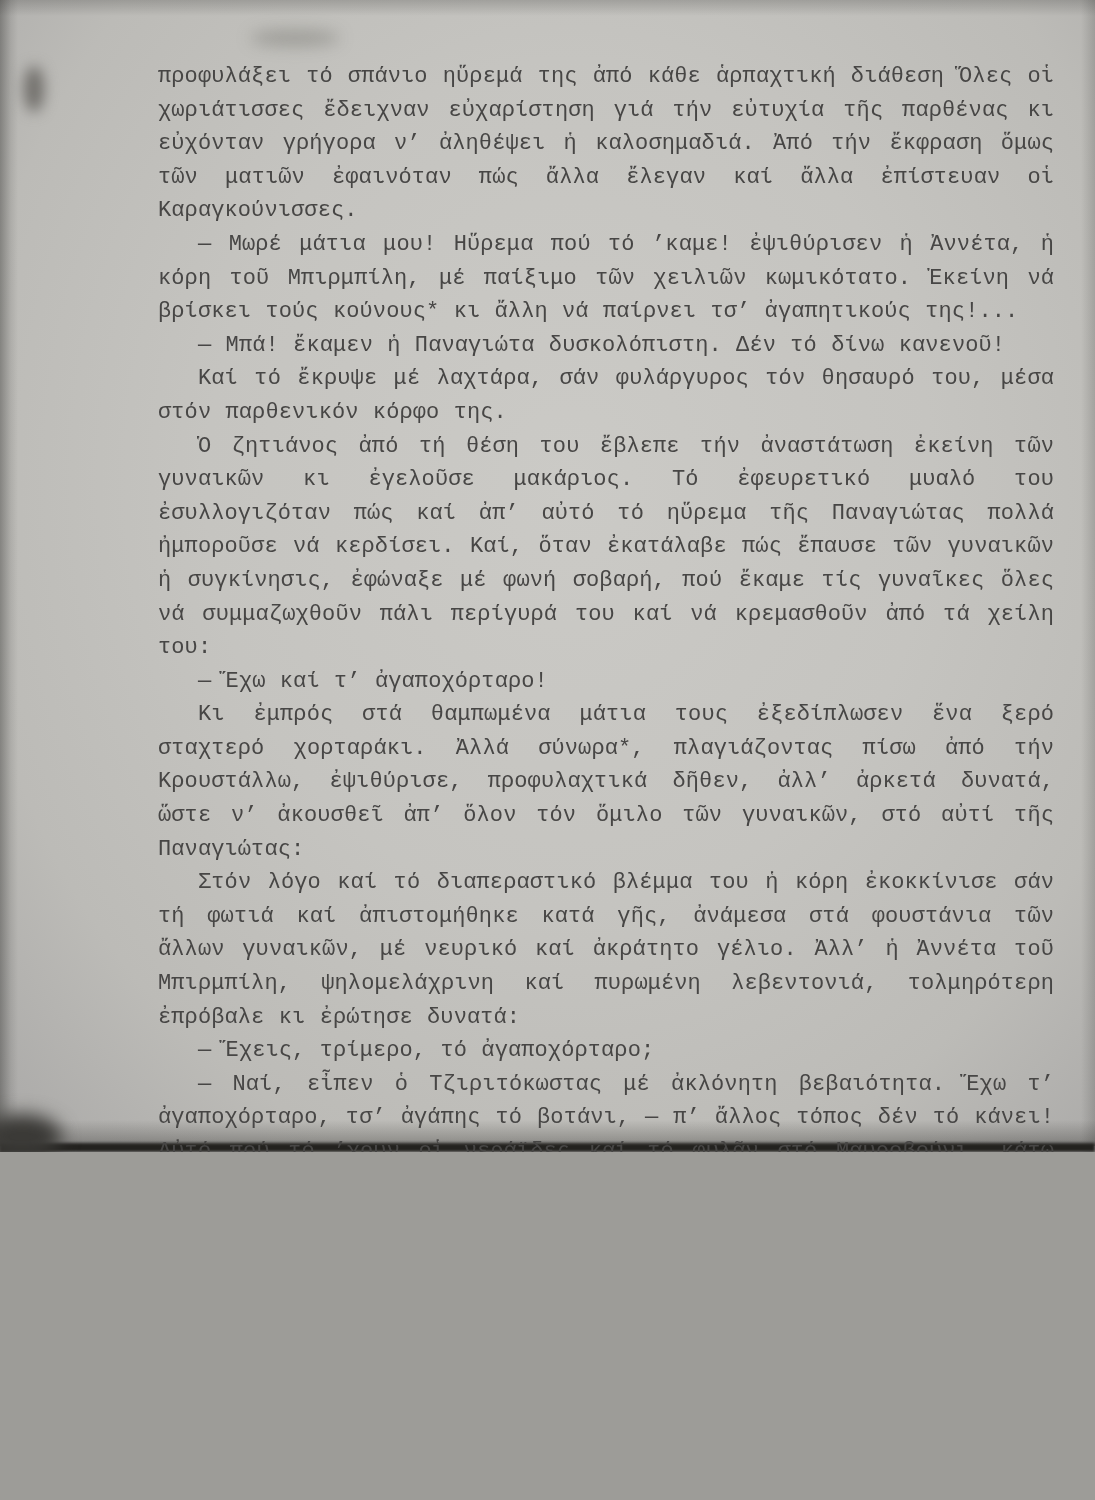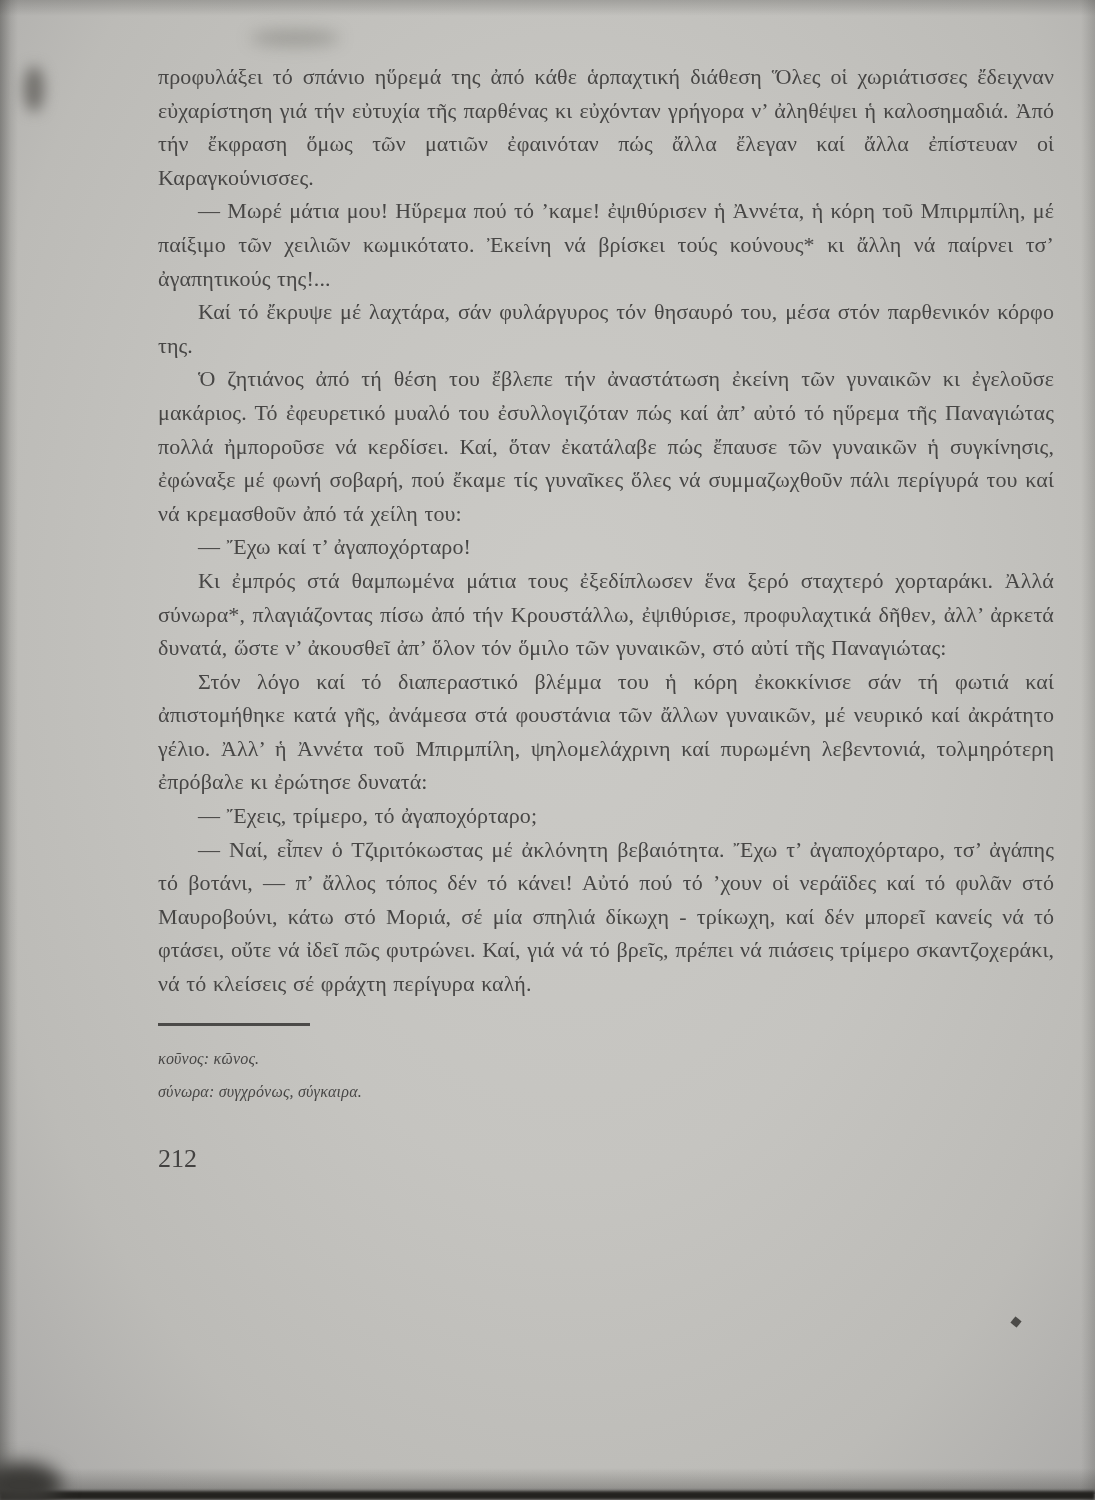--- a/index.html
+++ b/index.html
@@ -3,24 +3,24 @@
 <meta charset="utf-8">
 <style>
   html, body {
     margin: 0;
     padding: 0;
     background: #9d9c98;
   }
   .scan {
     position: relative;
     width: 1095px;
-    height: 1500px;
+    height: 1152px;
     overflow: hidden;
     background: radial-gradient(ellipse at 52% 42%, #cbcac6 0%, #c5c4c0 45%, #bcbbb7 75%, #adacaa 95%, #a3a29e 100%);
-    font-family: Liberation Serif, serif;
+    font-family: Liberation Mono, monospace;
     color: #474645;
   }
   
   .edge-left {
     position: absolute; left: 0; top: 0; width: 18px; height: 100%;
     background: linear-gradient(to right, rgba(40,40,38,0.38), rgba(40,40,38,0.10) 60%, transparent);
     pointer-events: none;
   }
   .edge-right {
     position: absolute; right: 0; top: 0; width: 14px; height: 100%;
@@ -105,20 +105,21 @@
   <div class="fleck-right"></div>
   <div class="shade-bottom"></div>
   <div class="band-bottom"></div>
   <div class="blob-bottom-left"></div>
 
   <div class="page-body">
 
     <div class="text-block">
       <p>προφυλάξει τό σπάνιο ηὕρεμά της ἀπό κάθε ἁρπαχτική διάθεση Ὅλες οἱ χωριάτισσες ἔδειχναν εὐχαρίστηση γιά τήν εὐτυχία τῆς παρθένας κι εὐχόνταν γρήγορα ν’ ἀληθέψει ἡ καλοσημαδιά. Ἀπό τήν ἔκφραση ὅμως τῶν ματιῶν ἐφαινόταν πώς ἄλλα ἔλεγαν καί ἄλλα ἐπίστευαν οἱ Καραγκούνισσες.</p>
       <p class="indent">— Μωρέ μάτια μου! Ηὕρεμα πού τό ’καμε! ἐψιθύρισεν ἡ Ἀννέτα, ἡ κόρη τοῦ Μπιρμπίλη, μέ παίξιμο τῶν χειλιῶν κωμικότατο. Ἐκείνη νά βρίσκει τούς κούνους* κι ἄλλη νά παίρνει τσ’ ἀγαπητικούς της!...</p>
+      <p class="indent">— Μπά! ἔκαμεν ἡ Παναγιώτα δυσκολόπιστη. Δέν τό δίνω κανενοῦ!</p>
       <p class="indent">Καί τό ἔκρυψε μέ λαχτάρα, σάν φυλάργυρος τόν θησαυρό του, μέσα στόν παρθενικόν κόρφο της.</p>
       <p class="indent">Ὁ ζητιάνος ἀπό τή θέση του ἔβλεπε τήν ἀναστάτωση ἐκείνη τῶν γυναικῶν κι ἐγελοῦσε μακάριος. Τό ἐφευρετικό μυαλό του ἐσυλλογιζόταν πώς καί ἀπ’ αὐτό τό ηὕρεμα τῆς Παναγιώτας πολλά ἠμποροῦσε νά κερδίσει. Καί, ὅταν ἐκατάλαβε πώς ἔπαυσε τῶν γυναικῶν ἡ συγκίνησις, ἐφώναξε μέ φωνή σοβαρή, πού ἔκαμε τίς γυναῖκες ὅλες νά συμμαζωχθοῦν πάλι περίγυρά του καί νά κρεμασθοῦν ἀπό τά χείλη του:</p>
       <p class="indent">— Ἔχω καί τ’ ἀγαποχόρταρο!</p>
       <p class="indent">Κι ἐμπρός στά θαμπωμένα μάτια τους ἐξεδίπλωσεν ἕνα ξερό σταχτερό χορταράκι. Ἀλλά σύνωρα*, πλαγιάζοντας πίσω ἀπό τήν Κρουστάλλω, ἐψιθύρισε, προφυλαχτικά δῆθεν, ἀλλ’ ἀρκετά δυνατά, ὥστε ν’ ἀκουσθεῖ ἀπ’ ὅλον τόν ὅμιλο τῶν γυναικῶν, στό αὐτί τῆς Παναγιώτας:</p>
       <p class="indent">Στόν λόγο καί τό διαπεραστικό βλέμμα του ἡ κόρη ἐκοκκίνισε σάν τή φωτιά καί ἀπιστομήθηκε κατά γῆς, ἀνάμεσα στά φουστάνια τῶν ἄλλων γυναικῶν, μέ νευρικό καί ἀκράτητο γέλιο. Ἀλλ’ ἡ Ἀννέτα τοῦ Μπιρμπίλη, ψηλομελάχρινη καί πυρωμένη λεβεντονιά, τολμηρότερη ἐπρόβαλε κι ἐρώτησε δυνατά:</p>
       <p class="indent">— Ἔχεις, τρίμερο, τό ἀγαποχόρταρο;</p>
       <p class="indent">— Ναί, εἶπεν ὁ Τζιριτόκωστας μέ ἀκλόνητη βεβαιότητα. Ἔχω τ’ ἀγαποχόρταρο, τσ’ ἀγάπης τό βοτάνι, — π’ ἄλλος τόπος δέν τό κάνει! Αὐτό πού τό ’χουν οἱ νεράϊδες καί τό φυλᾶν στό Μαυροβούνι, κάτω στό Μοριά, σέ μία σπηλιά δίκωχη - τρίκωχη, καί δέν μπορεῖ κανείς νά τό φτάσει, οὔτε νά ἰδεῖ πῶς φυτρώνει. Καί, γιά νά τό βρεῖς, πρέπει νά πιάσεις τρίμερο σκαντζοχεράκι, νά τό κλείσεις σέ φράχτη περίγυρα καλή.</p>
     </div>
 
     <div class="footnote-rule"></div>

